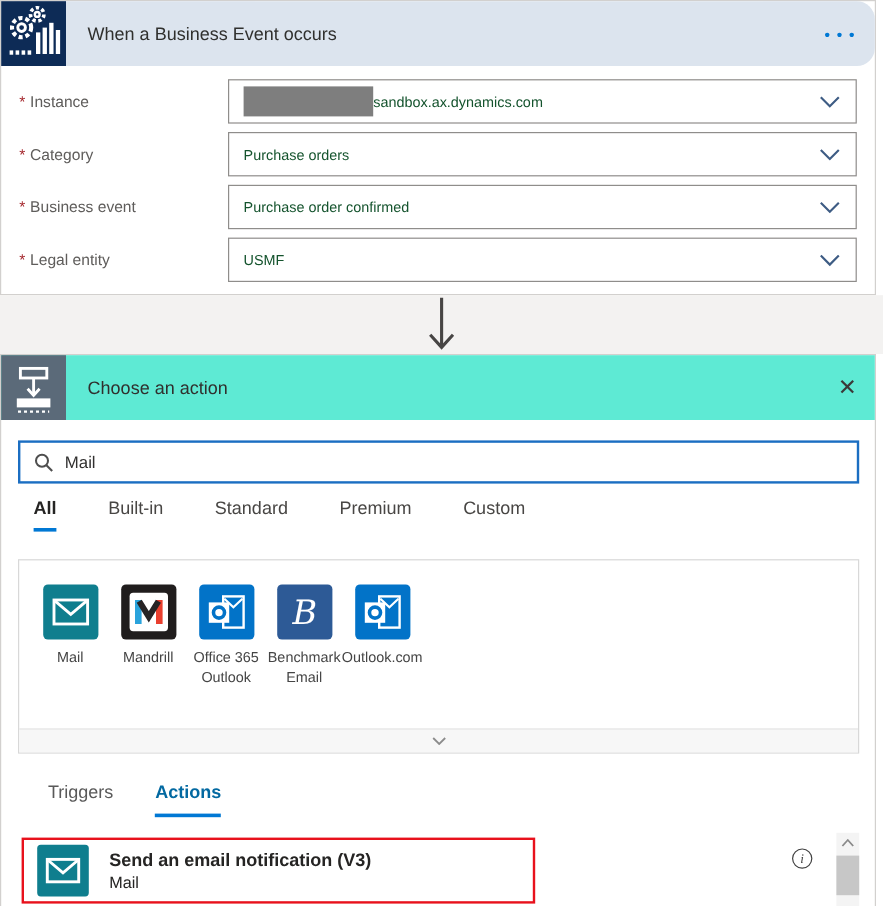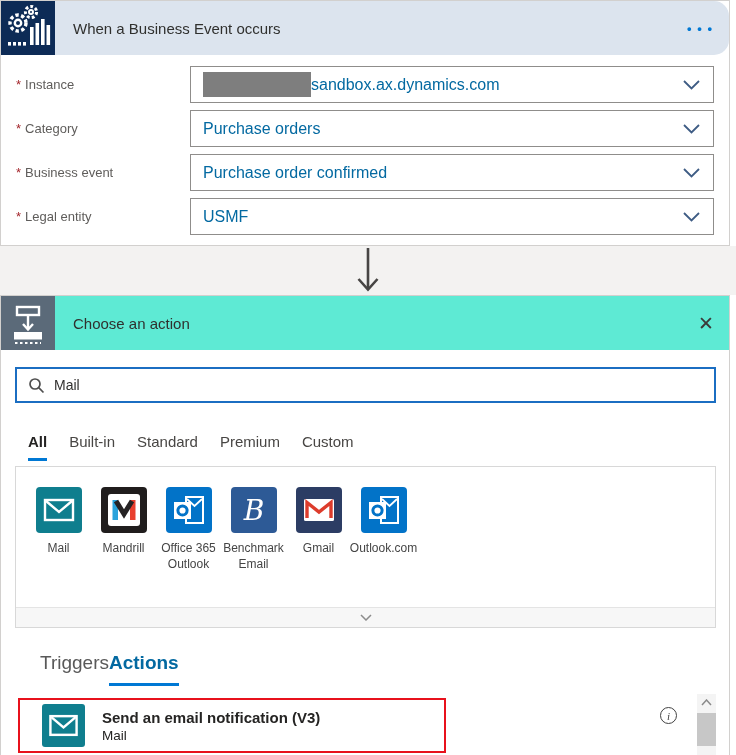--- a/index.html
+++ b/index.html
@@ -10,47 +10,47 @@
   
   .trigger-card{position:absolute;left:0;top:0;width:730px;height:246px;background:#fff;border:1px solid #d2d0ce}
   .tc-header{position:absolute;left:0;top:0;width:100%;height:54px;background:#dce4ee;display:flex;align-items:center}
   .tile{width:54px;height:54px;flex:0 0 54px;display:flex;align-items:center;justify-content:center}
   .hdr-title{font-size:15px;font-weight:400;color:#30302e;margin-left:18px}
   .dots{margin-left:auto;margin-right:16px;color:#0078d4;font-size:13px;font-weight:bold;letter-spacing:1px;cursor:pointer}
   .field-row{position:absolute;left:0;width:100%;height:37px}
   .field-row label{position:absolute;left:15px;top:0;height:37px;display:flex;align-items:center;font-size:13px;color:#5f5d5b}
   .req{color:#a4262c;margin-right:4px}
   .dd{position:absolute;left:189px;top:0;width:524px;height:37px;border:1px solid #8f8d8b;background:#fff;display:flex;align-items:center;padding:0 13px 0 12px;cursor:pointer}
-  .dd-val{font-size:16px;color:#0369a1;white-space:nowrap}
+  .dd-val{font-size:12px;color:#14532d;white-space:nowrap}
   .redacted{display:inline-block;width:108px;height:25px;background:#7e7e7e;flex:0 0 108px}
   .chev{margin-left:auto;flex:0 0 17px}
 
   
   .arrow-zone{position:absolute;left:0;top:246px;width:736px;height:49px;background:#f3f2f1;display:flex;justify-content:center}
   .arrow-zone svg{margin-top:2px}
 
   
   .action-panel{position:absolute;left:0;top:295px;width:730px;height:461px;background:#fff;border:1px solid #d2d0ce}
   .ap-header{position:absolute;left:0;top:0;width:100%;height:54px;background:#5eead4;display:flex;align-items:center}
   .close-btn{margin-left:auto;margin-right:15px;font-size:19px;color:#3b3a39;cursor:pointer;line-height:1}
   .search-box{position:absolute;left:14px;top:71px;width:701px;height:36px;border:2px solid #1b6ec2;background:#fff;display:flex;align-items:center;padding-left:11px}
   .search-box input{border:none;outline:none;flex:1;font-size:14px;color:#323130;margin-left:9px;font-family:"Liberation Sans",sans-serif;background:transparent}
-  .cat-tabs{position:absolute;left:27px;top:137px;display:flex;gap:22px;font-size:15px;color:#484644}
+  .cat-tabs{position:absolute;left:27px;top:119px;display:flex;gap:43px;font-size:15px;color:#484644}
   .tab{cursor:pointer;padding-bottom:8px}
   .tab.active{font-weight:bold;color:#252423;border-bottom:3px solid #0078d4}
   .conn-box{position:absolute;left:14px;top:170px;width:701px;height:162px;border:1px solid #d8d8d8}
   .conn-grid{display:flex;padding:20px 0 0 10px}
   .conn{width:65px;display:flex;flex-direction:column;align-items:center;cursor:pointer}
   .conn-tile{width:46px;height:46px;border-radius:4px;display:flex;align-items:center;justify-content:center}
   .conn-label{margin-top:8px;width:78px;font-size:12px;line-height:1.3;color:#454545;text-align:center}
   .expander{position:absolute;left:0;right:0;bottom:0;height:20px;background:#f7f7f7;border-top:1px solid #e4e4e4;display:flex;align-items:center;justify-content:center;cursor:pointer}
-  .list-tabs{position:absolute;left:39px;top:356px;display:flex;font-size:19px;color:#595959}
+  .list-tabs{position:absolute;left:39px;top:356px;display:flex;gap:35px;font-size:15px;color:#595959}
   .ltab{cursor:pointer;padding-bottom:9px}
   .ltab.active{font-weight:bold;color:#0369a1;border-bottom:3px solid #0078d4}
-  .action-item{position:absolute;left:17px;top:402px;width:428px;height:55px;border:2px solid #e8111c;display:flex;align-items:center;padding-left:22px;cursor:pointer;background:#fff}
+  .action-item{position:absolute;left:17px;top:402px;width:428px;height:55px;border:2px solid #e8111c;display:flex;align-items:center;padding-left:11px;cursor:pointer;background:#fff}
   .ai-tile{width:43px;height:43px;border-radius:3px;flex:0 0 43px;display:flex;align-items:center;justify-content:center}
   .ai-text{margin-left:17px}
   .ai-title{font-size:15px;font-weight:bold;color:#252423;line-height:19px}
   .ai-sub{font-size:13.5px;color:#252423;line-height:17px}
   .info-btn{position:absolute;left:659px;top:411px;width:17px;height:17px;border:1.4px solid #424242;border-radius:50%;display:flex;align-items:center;justify-content:center;font-size:11px;color:#424242;font-family:"Liberation Serif",serif;font-style:italic;cursor:pointer}
   .scrollbar{position:absolute;left:696px;top:398px;width:19px;height:63px;background:#f4f4f4}
   .scroll-up{height:17px;display:flex;align-items:center;justify-content:center;cursor:pointer}
   .scroll-thumb{position:absolute;left:0;top:19px;width:19px;height:33px;background:#c7c7c7;cursor:pointer}
 </style>
 </head>
@@ -212,29 +212,20 @@
 
         <div class="conn">
           <div class="conn-tile" style="background-color: rgb(45, 90, 150);">
             <svg width="46" height="46" viewBox="0 0 46 46">
               <text x="23" y="33" text-anchor="middle" font-family="DejaVu Serif, serif" font-style="italic" font-size="28" fill="#fff">B</text>
             </svg>
           </div>
           <div class="conn-label">Benchmark Email</div>
         </div>
 
-        <div class="conn">
-          <div class="conn-tile" style="background-color: rgb(44, 61, 100);">
-            <svg width="46" height="46" viewBox="0 0 46 46">
-              <rect x="8" y="12" width="30" height="22" rx="1.5" fill="#fff"></rect>
-              <path d="M11 31 V15.5 L23 25 L35 15.5 V31" fill="none" stroke="#dd3c2c" stroke-width="3.4"></path>
-            </svg>
-          </div>
-          <div class="conn-label">Gmail</div>
-        </div>
 
         <div class="conn">
           <div class="conn-tile" style="background-color: rgb(2, 115, 200);">
             <svg width="46" height="46" viewBox="0 0 46 46">
               <rect x="20" y="10" width="17" height="26" fill="none" stroke="#fff" stroke-width="2"></rect>
               <polyline points="21,12 28.5,19 36,12" fill="none" stroke="#fff" stroke-width="1.8"></polyline>
               <rect x="8" y="15" width="17" height="17" fill="#fff"></rect>
               <circle cx="16.5" cy="23.5" r="4.6" fill="none" stroke="#0273c8" stroke-width="3"></circle>
             </svg>
           </div>

